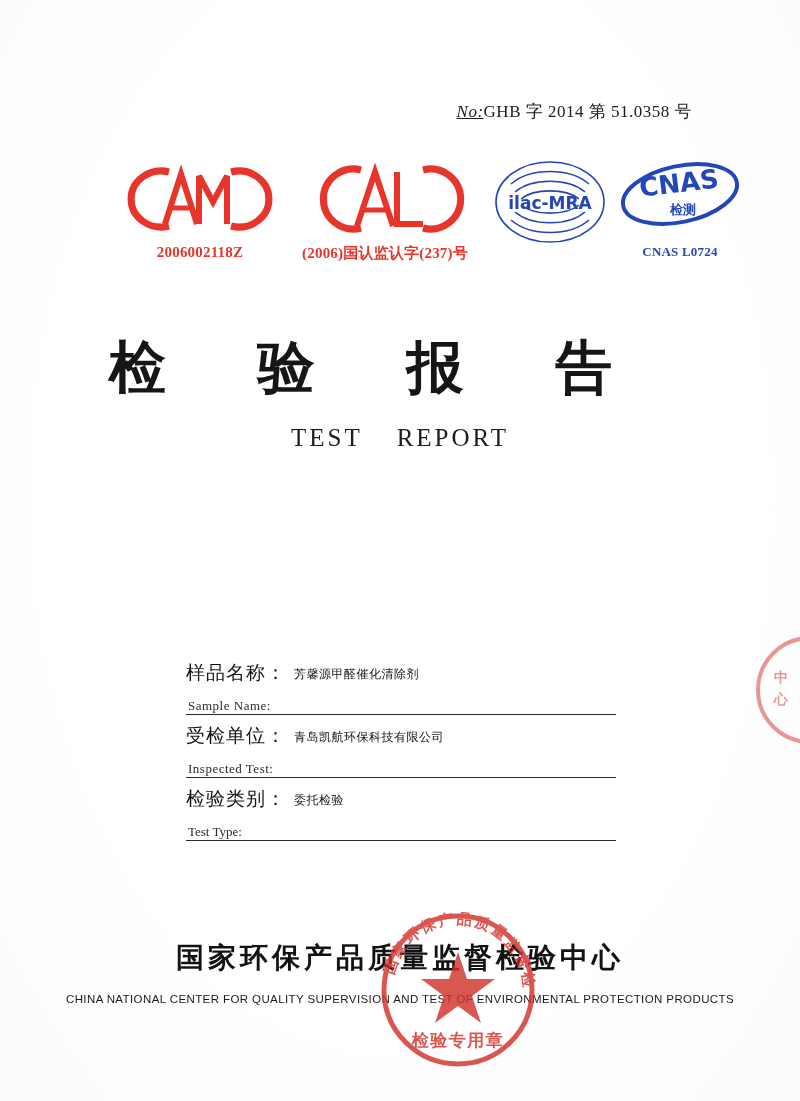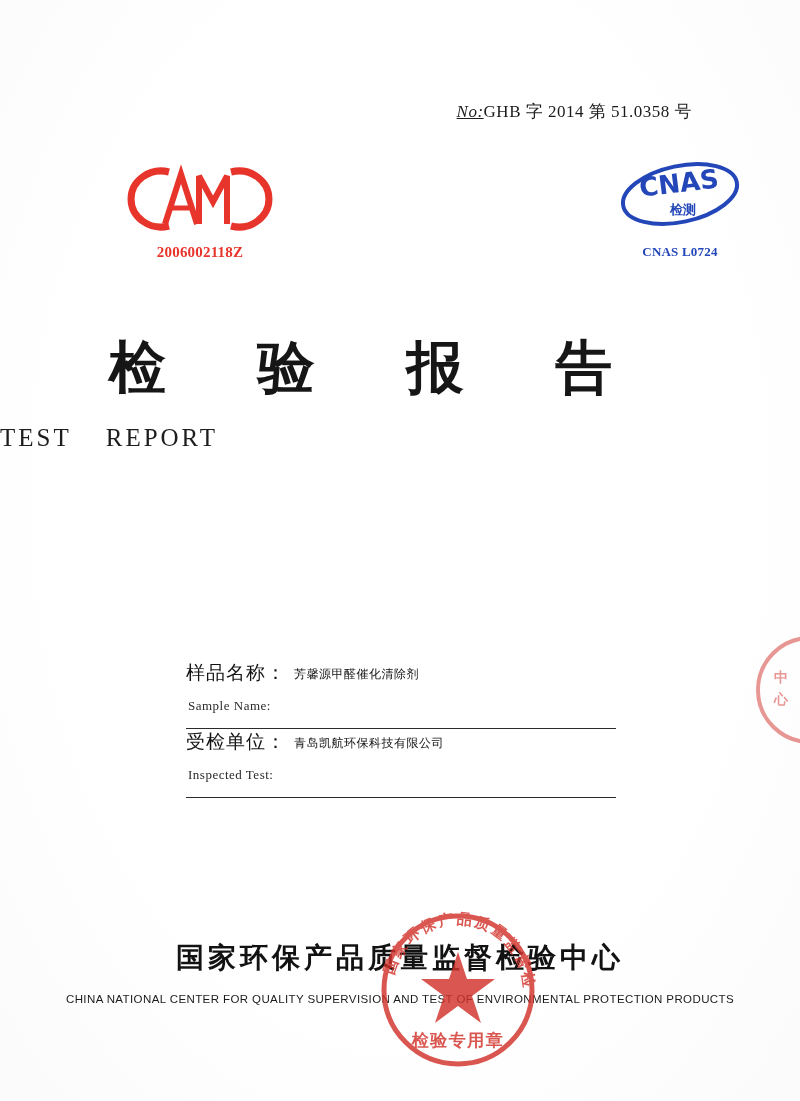--- a/index.html
+++ b/index.html
@@ -77,40 +77,40 @@
     font-size: 57px;
     letter-spacing: 36px;
     text-indent: 36px;
     color: #161616;
   }
   .title-en {
     position: absolute;
     top: 424px;
     left: 0;
     width: 800px;
-    text-align: left;
+    text-align: center;
     font-family: "Liberation Serif", serif;
     font-size: 25px;
     letter-spacing: 3px;
     color: #1d1d1d;
   }
   .title-en .gap { display: inline-block; width: 34px; }
 
   
   .fields {
     position: absolute;
     top: 660px;
     left: 186px;
     width: 430px;
   }
   .field {
     position: relative;
-    margin-bottom: 0;
+    margin-bottom: 8px;
     border-bottom: 1px solid #2b2b2b;
-    padding-bottom: 16px;
+    padding-bottom: 2px;
     height: 52px;
   }
   .field .label-cn {
     position: absolute;
     left: 0;
     top: 0;
     font-family: "DejaVu Sans", sans-serif;
     font-size: 19px;
     color: #131313;
     letter-spacing: 1px;
@@ -204,21 +204,47 @@
           <path d="M44 14 A30 28 0 1 0 44 68" stroke-width="7"></path>
           <path d="M106 14 A30 28 0 1 1 106 68" stroke-width="7"></path>
           <path d="M40 66 L56 16 L72 66" stroke-width="6"></path>
           <path d="M47 50 L65 50" stroke-width="5"></path>
           <path d="M74 66 L74 18 L88 44 L102 18 L102 66" stroke-width="6"></path>
         </g>
       </svg>
       <div class="logo-caption">2006002118Z</div>
     </div>
 
-
+    <div class="logo logo-cal">
+      <svg class="mark-svg" width="160" height="82" viewBox="0 0 160 82">
+        <g fill="none" stroke="#e8352c">
+          <path d="M56 12 A30 30 0 1 0 56 70" stroke-width="7"></path>
+          <path d="M118 12 A30 30 0 1 1 118 70" stroke-width="7"></path>
+          <path d="M52 68 L70 14 L88 68" stroke-width="6"></path>
+          <path d="M59 52 L80 52" stroke-width="5"></path>
+          <path d="M92 14 L92 66 L118 66" stroke-width="6"></path>
+        </g>
+      </svg>
+      <div class="logo-caption">(2006)国认监认字(237)号</div>
+    </div>
+
+    <div class="logo logo-ilac">
+      <svg class="mark-svg" width="130" height="88" viewBox="0 0 130 88">
+        <g fill="none" stroke="#2346b8" stroke-width="1.6">
+          <ellipse cx="65" cy="44" rx="54" ry="40"></ellipse>
+          <path d="M26 26 A48 30 0 0 1 104 26"></path>
+          <path d="M30 34 A42 24 0 0 1 100 34"></path>
+          <path d="M36 41 A34 17 0 0 1 94 41"></path>
+          <path d="M26 62 A48 30 0 0 0 104 62"></path>
+          <path d="M30 54 A42 24 0 0 0 100 54"></path>
+          <path d="M36 47 A34 17 0 0 0 94 47"></path>
+        </g>
+        <text x="65" y="51" text-anchor="middle" font-family="DejaVu Sans, sans-serif" font-size="17" font-weight="bold" fill="#2346b8">ilac-MRA</text>
+      </svg>
+    </div>
 
     <div class="logo logo-cnas">
       <svg class="mark-svg" width="150" height="82" viewBox="0 0 150 82">
         <g fill="none" stroke="#2346b8" stroke-width="4">
           <ellipse cx="75" cy="36" rx="58" ry="28" transform="rotate(-12 75 36)"></ellipse>
         </g>
         <text x="75" y="34" text-anchor="middle" font-family="DejaVu Sans, sans-serif" font-size="26" font-weight="bold" fill="#2346b8" transform="rotate(-7 75 34)">CNAS</text>
         <text x="78" y="56" text-anchor="middle" font-family="DejaVu Sans, sans-serif" font-size="13" font-weight="bold" fill="#2346b8">检测</text>
       </svg>
       <div class="logo-caption blue">CNAS L0724</div>
@@ -237,20 +263,25 @@
       <span class="label-en">Sample Name:</span>
       <span class="value">芳馨源甲醛催化清除剂</span>
     </div>
 
     <div class="field f2">
       <span class="label-cn">受检单位：</span>
       <span class="label-en">Inspected Test:</span>
       <span class="value">青岛凯航环保科技有限公司</span>
     </div>
 
+    <div class="field f3">
+      <span class="label-cn">检验类别：</span>
+      <span class="label-en">Test    Type:</span>
+      <span class="value">委托检验</span>
+    </div>
   </div>
 
   <div class="footer">
     <div class="footer-cn">国家环保产品质量监督检验中心</div>
     <div class="footer-en">CHINA NATIONAL CENTER FOR QUALITY SUPERVISION AND TEST OF ENVIRONMENTAL PROTECTION PRODUCTS</div>
   </div>
 
   <svg class="stamp stamp-main" viewBox="0 0 180 180">
     <defs>
       <path id="sealArc" d="M 24 90 A 66 66 0 1 1 156 90"></path>

